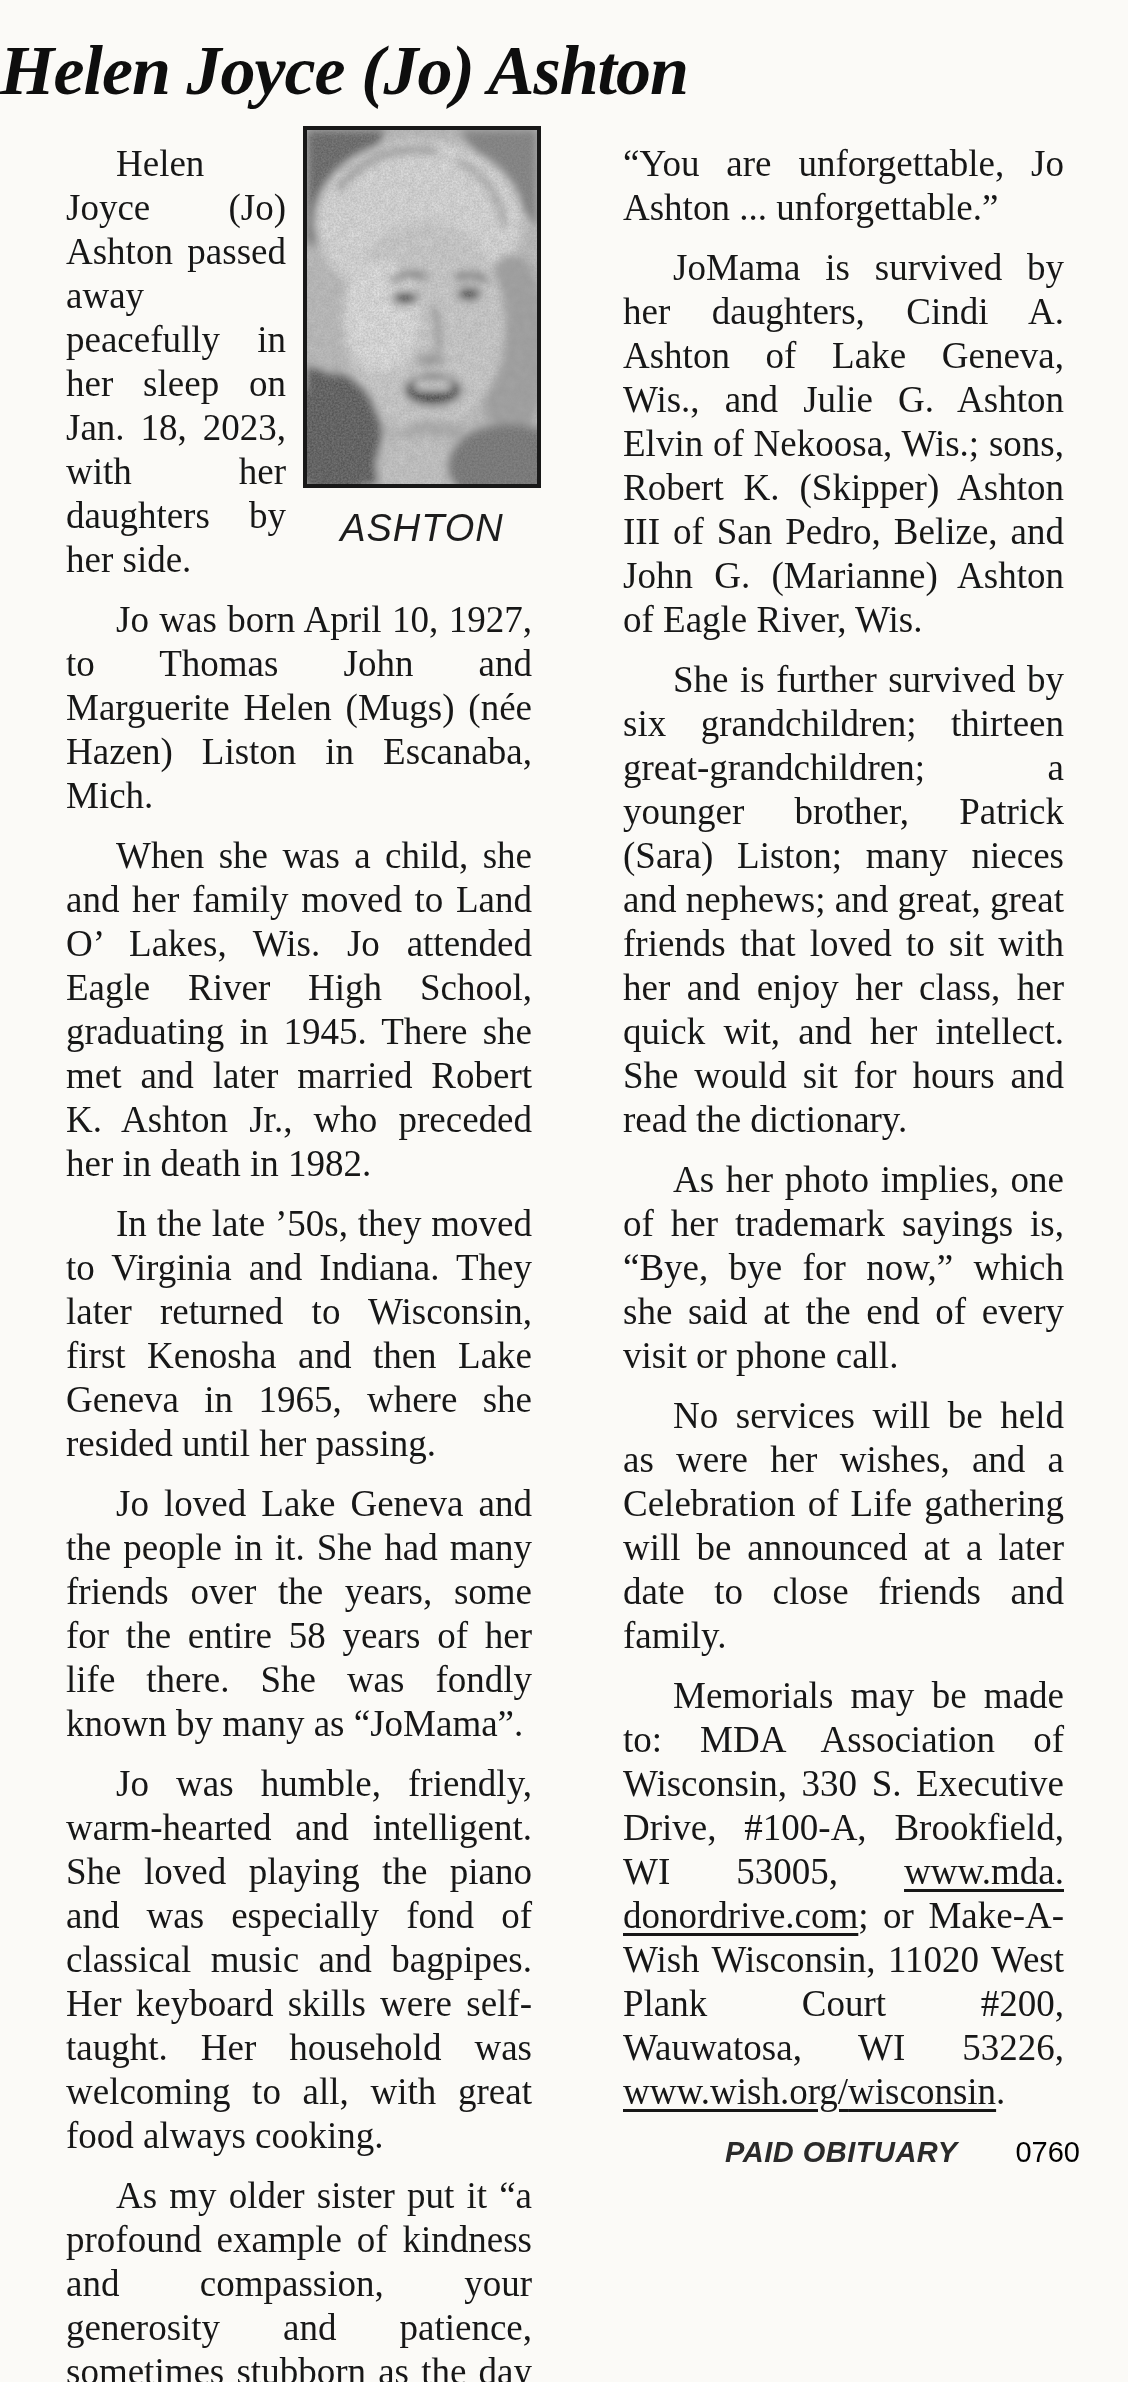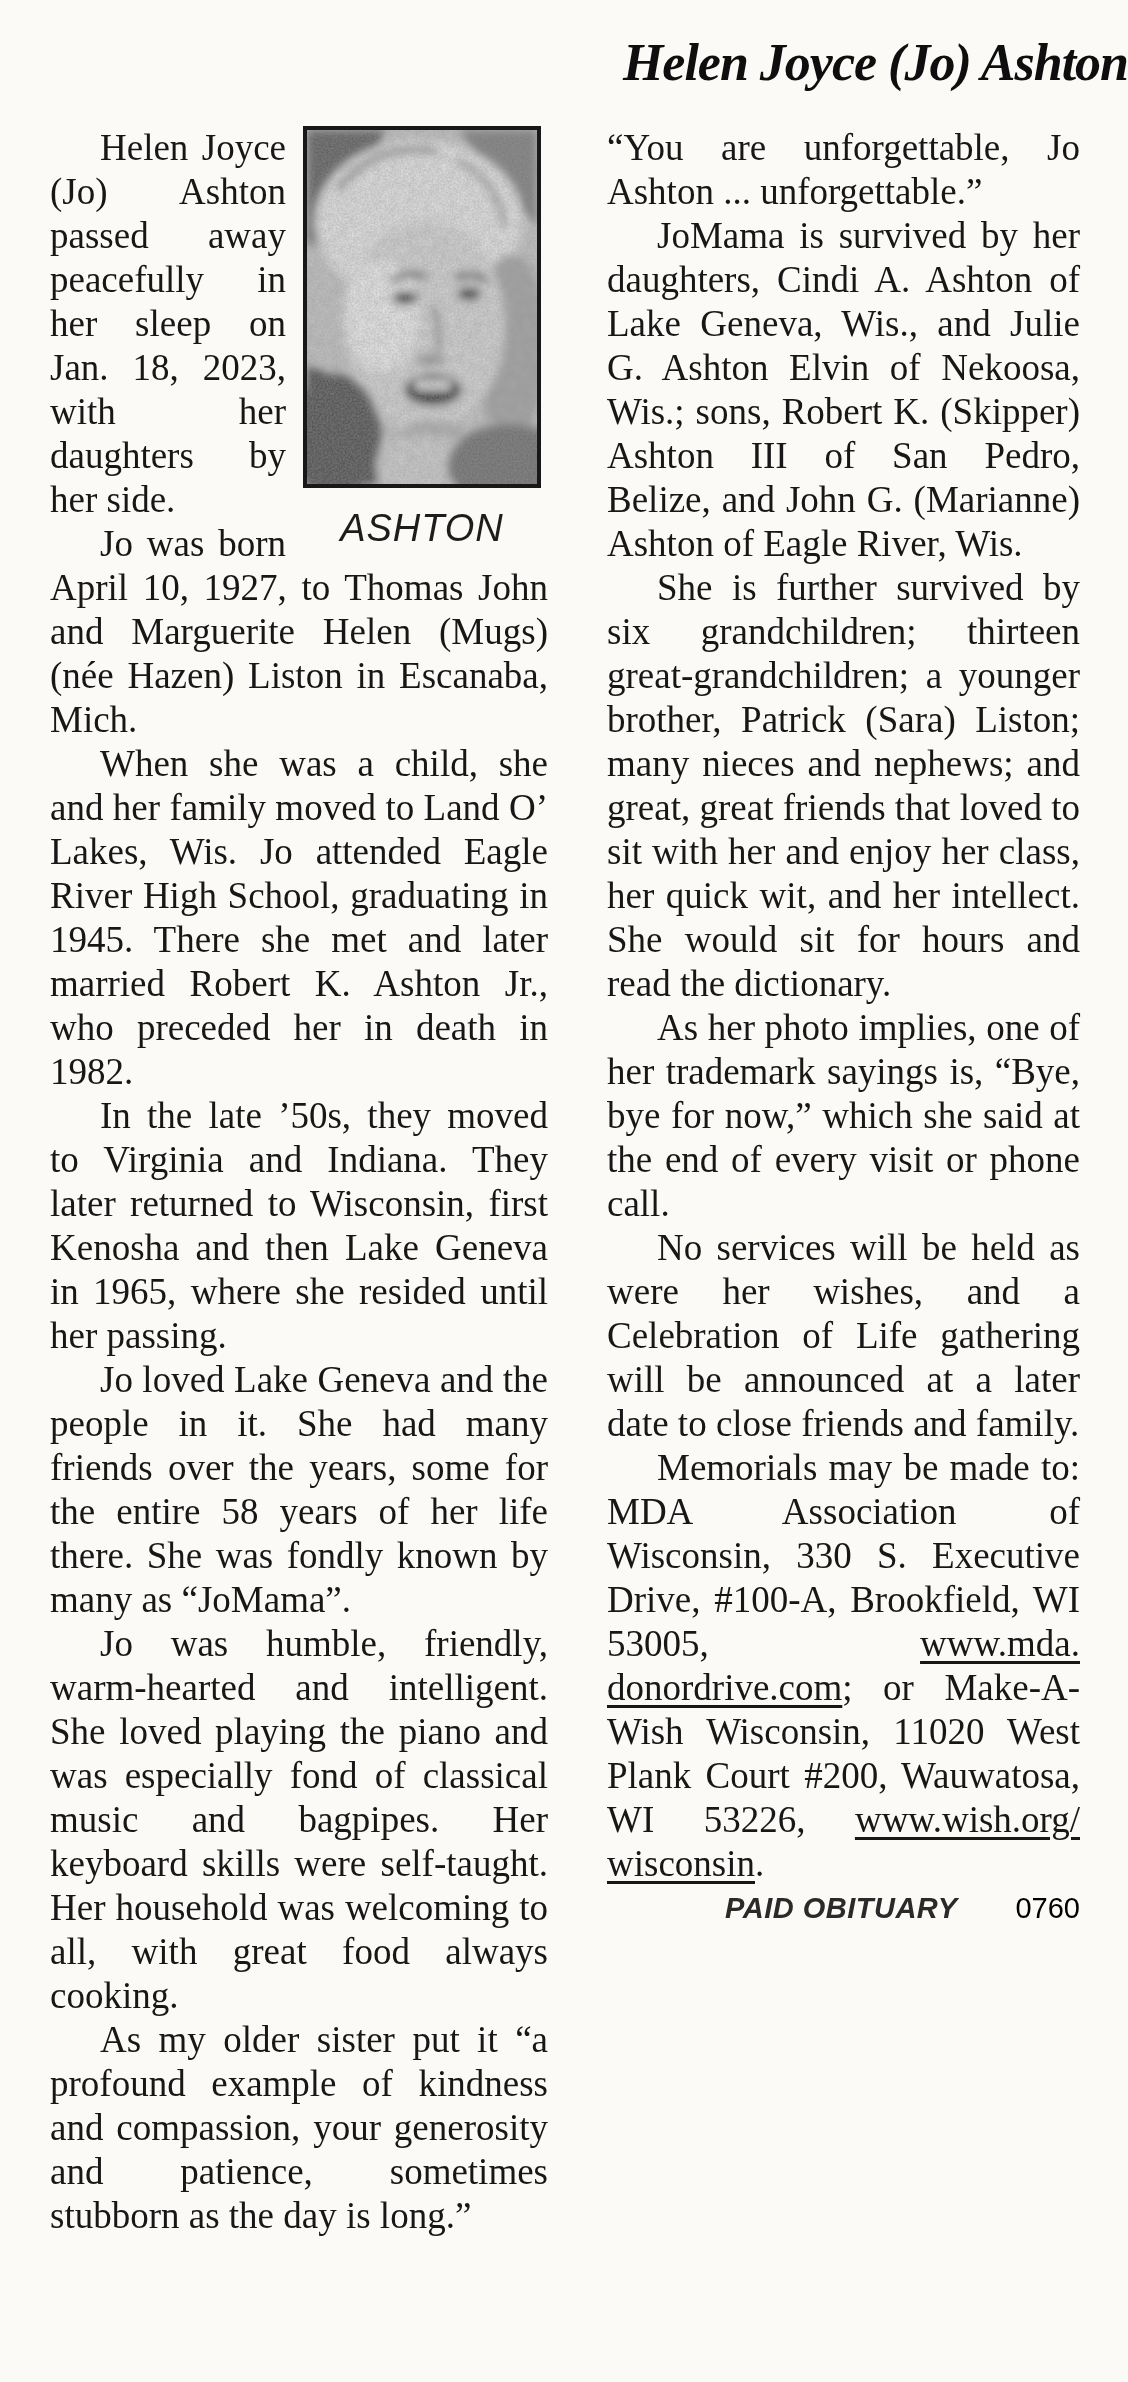--- a/index.html
+++ b/index.html
@@ -5,42 +5,42 @@
   html,body{margin:0;padding:0;background:#e9e9e6;}
   .page{
     position:relative;
     width:1128px;height:2382px;
     margin:0 auto;
     background:#fbfaf7;
     color:#161616;
     overflow:hidden;
   }
   .title{
-    position:absolute;top:20px;left:0;width:100%;
-    text-align:right;
+    position:absolute;top:28px;left:0;width:100%;
+    text-align:left;
     font-family:"Liberation Serif",serif;
     font-style:italic;font-weight:bold;
-    font-size:52px;line-height:86px;
+    font-size:70px;line-height:86px;
     letter-spacing:-1px;
     color:#0e0e0e;
     white-space:nowrap;
   }
   .cols{
     position:absolute;top:126px;left:50px;
     display:flex;gap:59px;
   }
   .col{
     font-family:"Liberation Serif",serif;
     font-size:37px;line-height:44px;
     text-align:justify;
     color:#171717;
   }
   .col.left{width:498px;}
   .col.right{width:473px;}
-  .col p{margin:0;text-indent:50px;}
+  .col p{margin:16px;text-indent:50px;}
   .col p.noindent{text-indent:0;}
   .u{
     text-decoration:underline;
     text-decoration-thickness:3px;
     text-underline-offset:5px;
   }
   .photobox{
     float:right;
     width:252px;
     margin:2px 0 8px 10px;

